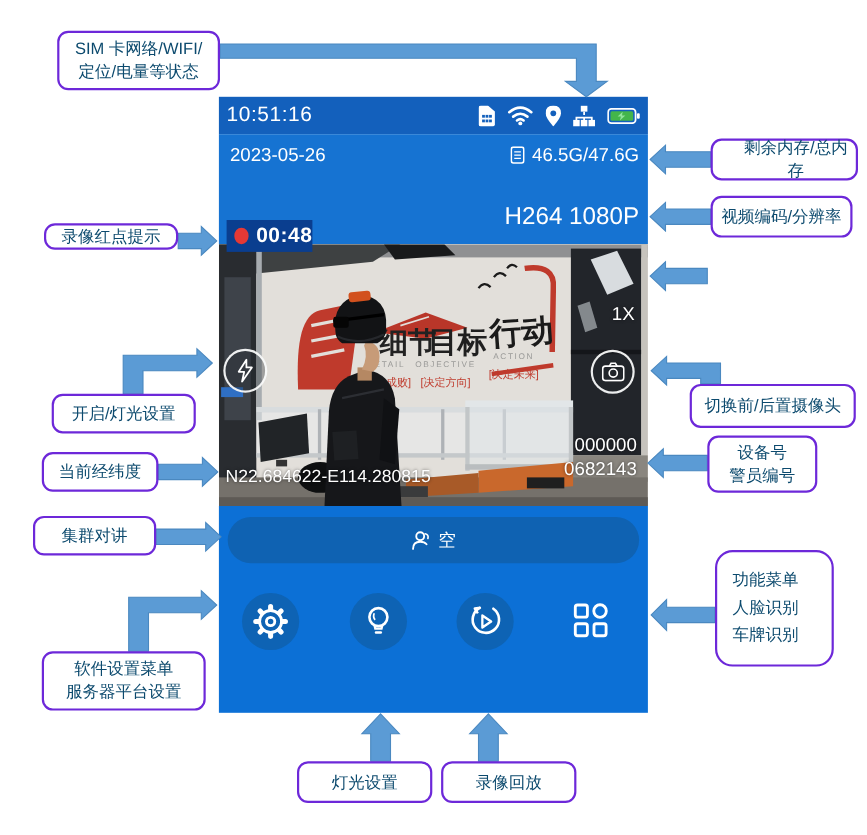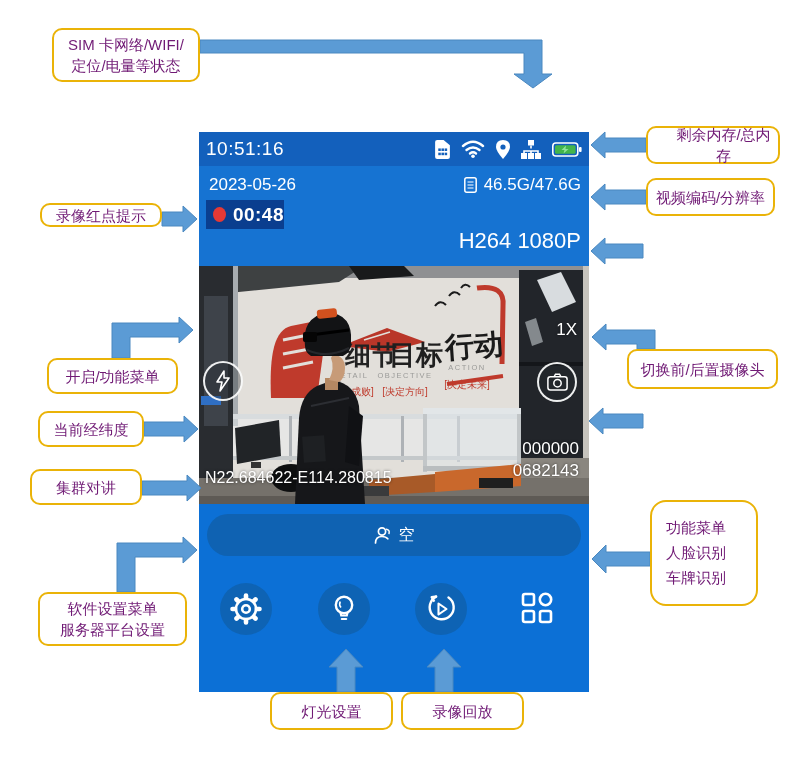--- a/index.html
+++ b/index.html
@@ -1,23 +1,23 @@
 <!DOCTYPE html>
 <html><head>
 <meta charset="utf-8">
 <style>
   html,body{margin:0;padding:0;background:#fff;}
   *{box-sizing:border-box;}
   body{font-family:"Liberation Sans",sans-serif;}
   #stage{position:relative;width:788px;height:759px;background:#fff;overflow:hidden;}
 
   
-  .callout{position:absolute;background:#fff;border:2px solid #eab308;border-radius:10px;
+  .callout{position:absolute;background:#fff;border:2px solid #6d28d9;border-radius:10px;
     display:flex;flex-direction:column;justify-content:center;align-items:center;
-    font-size:15px;color:#701a75;line-height:21px;text-align:center;z-index:4;}
+    font-size:15px;color:#0c4a6e;line-height:21px;text-align:center;z-index:4;}
   #c-sim  {left:52px;top:28px;width:148px;height:54px;}
   #c-mem  {left:646px;top:126px;width:134px;height:38px;padding-left:21px;}
   #c-codec{left:646px;top:178px;width:129px;height:38px;}
   #c-zoom {left:643px;top:224px;width:137px;height:50px;}
   #c-rec  {left:40px;top:203px;width:122px;height:24px;}
   #c-flash{left:47px;top:358px;width:131px;height:36px;}
   #c-gps  {left:38px;top:411px;width:106px;height:36px;}
   #c-itc  {left:30px;top:469px;width:112px;height:36px;}
   #c-cam  {left:627px;top:349px;width:151px;height:40px;}
   #c-dev  {left:643px;top:396px;width:100px;height:52px;}
@@ -27,21 +27,21 @@
   #c-set  {left:38px;top:592px;width:149px;height:54px;}
   #c-light{left:270px;top:692px;width:123px;height:38px;}
   #c-play {left:401px;top:692px;width:123px;height:38px;}
 
   
   #arrows{position:absolute;left:0;top:0;z-index:3;pointer-events:none;}
   #arrows polygon, #arrows path{fill:#5B9BD5;stroke:#4A88C0;stroke-width:1;}
 
   
   #phone{position:absolute;left:199px;top:88px;width:390px;height:560px;z-index:1;color:#fff;}
-  #status-bar{height:34px;background:#1360BC;display:flex;align-items:center;padding:0 7px;margin-top:44px;}
+  #status-bar{height:34px;background:#1360BC;display:flex;align-items:center;padding:0 7px;}
   .sb-time{font-size:19px;letter-spacing:.5px;}
   .sb-icons{margin-left:auto;display:flex;align-items:center;gap:11px;}
   #info-area{position:relative;height:100px;background:#1673D2;}
   .inf-date{position:absolute;left:10px;top:9px;font-size:17px;}
   .inf-storage{position:absolute;right:8px;top:9px;display:flex;align-items:center;gap:7px;font-size:17px;}
   .inf-codec{position:absolute;right:8px;top:62px;font-size:22px;}
   #rec-box{position:absolute;left:7px;top:112px;width:78px;height:29px;background:#0A3E8F;
     display:flex;align-items:center;gap:7px;padding-left:7px;z-index:2;}
   #rec-dot{width:15px;height:15px;border-radius:50%;background:#E53935;}
   #rec-timer{font-size:19px;font-weight:bold;letter-spacing:.5px;}
@@ -92,30 +92,34 @@
   <div class="callout" id="c-mem">
     <div>剩余内存/总内存</div>
   </div>
   <div class="callout" id="c-codec">
     <div>视频编码/分辨率</div>
   </div>
   <div class="callout" id="c-rec">
     <div>录像红点提示</div>
   </div>
   <div class="callout" id="c-flash">
-    <div>开启/功能菜单</div>
+    <div>开启/灯光设置</div>
   </div>
   <div class="callout" id="c-gps">
     <div>当前经纬度</div>
   </div>
   <div class="callout" id="c-itc">
     <div>集群对讲</div>
   </div>
   <div class="callout" id="c-cam">
     <div>切换前/后置摄像头</div>
+  </div>
+  <div class="callout" id="c-dev">
+    <div>设备号</div>
+    <div>警员编号</div>
   </div>
   <div class="callout" id="c-func">
     <div>功能菜单</div>
     <div>人脸识别</div>
     <div>车牌识别</div>
   </div>
   <div class="callout" id="c-set">
     <div>软件设置菜单</div>
     <div>服务器平台设置</div>
   </div>

